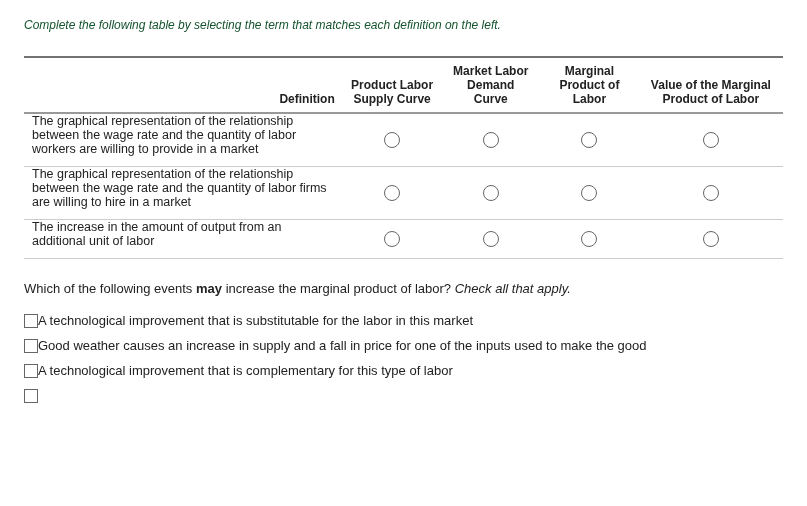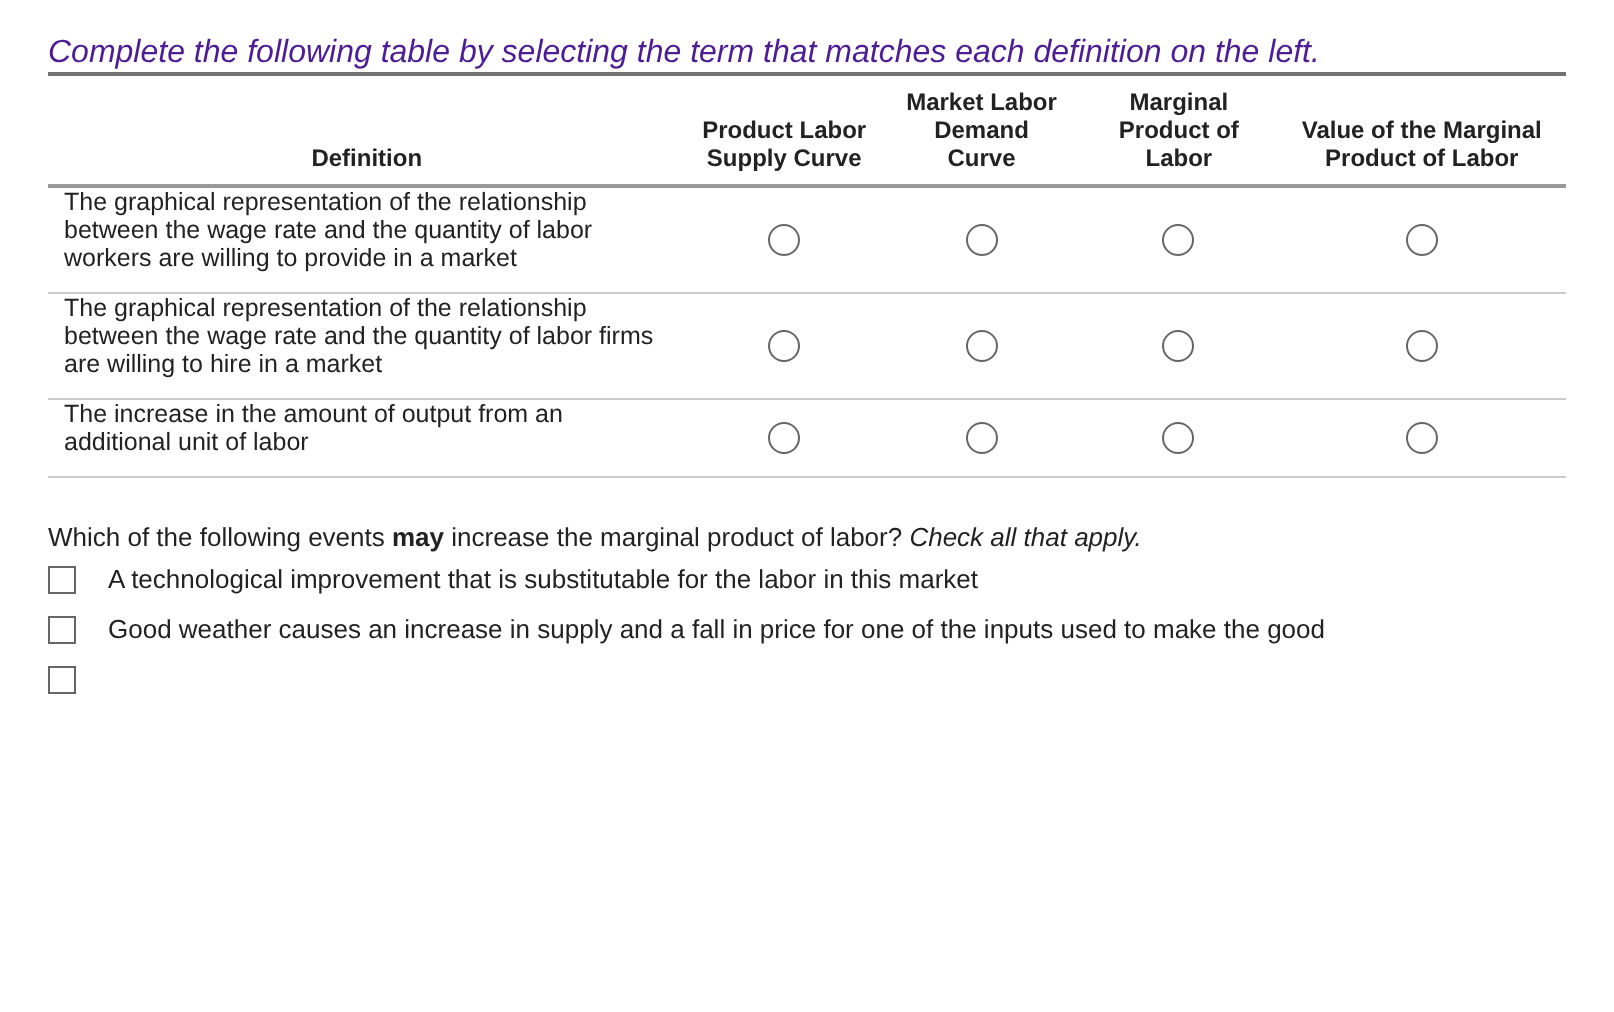--- a/index.html
+++ b/index.html
@@ -7,44 +7,44 @@
       font-family: Arial, sans-serif;
       font-size: 13px;
       background: #fff;
       color: #222;
       padding: 18px 24px;
       width: 807px;
       min-height: 506px;
     }
     .instruction {
       font-style: italic;
-      font-size: 16px;
-      margin-bottom: 0;
-      color: #4c1d95;
+      font-size: 12px;
+      margin-bottom: 24px;
+      color: #14532d;
     }
     table {
       width: 100%;
       border-collapse: collapse;
       margin-bottom: 20px;
       font-size: 12.5px;
     }
     thead tr {
       border-bottom: 2px solid #aaa;
     }
     thead th {
       padding: 6px 8px;
       font-weight: bold;
       text-align: center;
       vertical-align: bottom;
       border-top: 1px solid #ccc;
       border-bottom: 2px solid #999;
       font-size: 12px;
     }
     thead th.definition-col {
-      text-align: center;
+      text-align: right;
     }
     tbody tr {
       border-bottom: 1px solid #ccc;
     }
     tbody td {
       padding: 10px 8px;
       vertical-align: middle;
       text-align: center;
     }
     tbody td.definition-cell {
@@ -60,34 +60,34 @@
       border: 1.5px solid #666;
       cursor: pointer;
       background: #fff;
       vertical-align: middle;
     }
     .question-section {
       margin-top: 8px;
       font-size: 13px;
     }
     .question-text {
-      margin-bottom: 3px;
+      margin-bottom: 14px;
       line-height: 1.5;
     }
     .question-text strong {
       font-weight: bold;
     }
     .question-text em {
       font-style: italic;
     }
     .checkbox-item {
       display: flex;
       align-items: flex-start;
       margin-bottom: 10px;
-      gap: 16px;
+      gap: 0;
       font-size: 13px;
     }
     .checkbox-box {
       display: inline-block;
       width: 14px;
       height: 14px;
       border: 1.5px solid #666;
       background: #fff;
       cursor: pointer;
       flex-shrink: 0;
@@ -145,14 +145,18 @@
   <div class="checkbox-item">
     <span class="checkbox-box"></span>
     <span>A technological improvement that is substitutable for the labor in this market</span>
   </div>
   <div class="checkbox-item">
     <span class="checkbox-box"></span>
     <span>Good weather causes an increase in supply and a fall in price for one of the inputs used to make the good</span>
   </div>
   <div class="checkbox-item">
     <span class="checkbox-box"></span>
+    <span>A technological improvement that is complementary for this type of labor</span>
+  </div>
+  <div class="checkbox-item">
+    <span class="checkbox-box"></span>
   </div>
 </div>
 
 </body></html>

